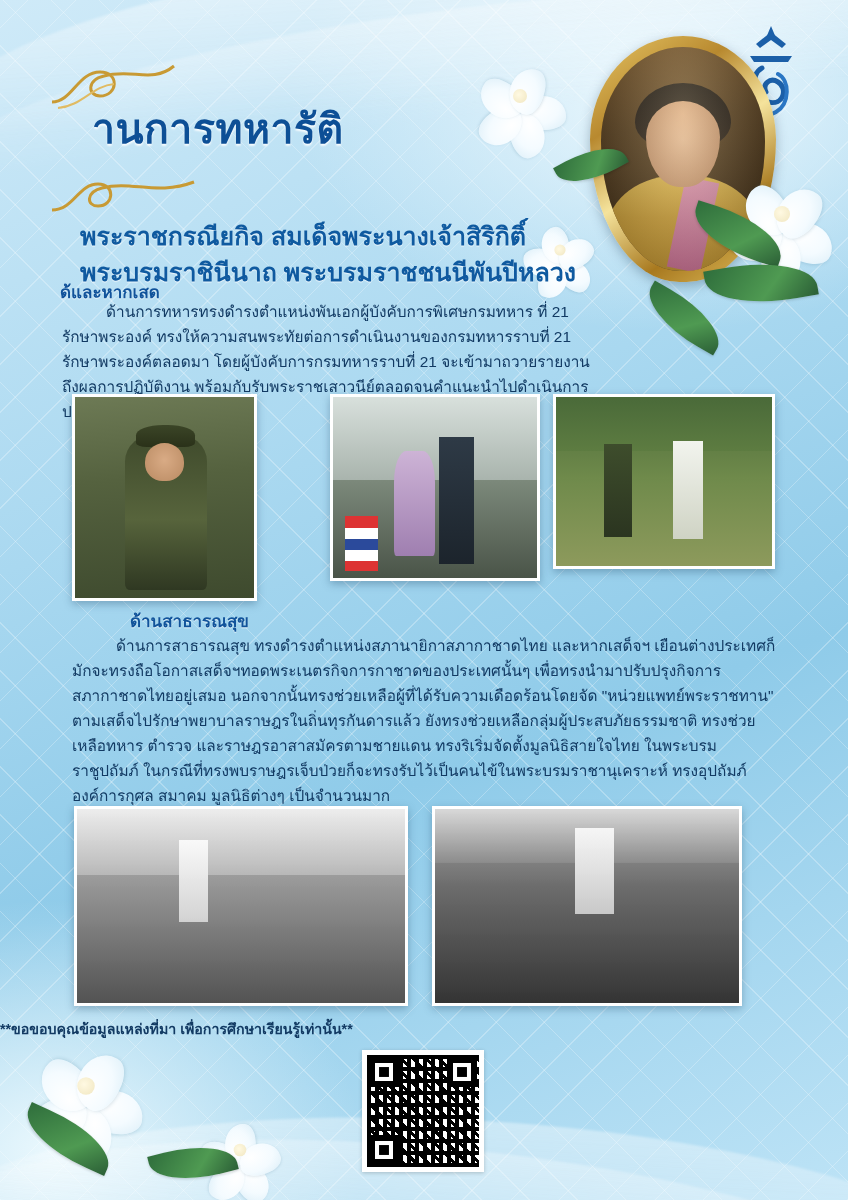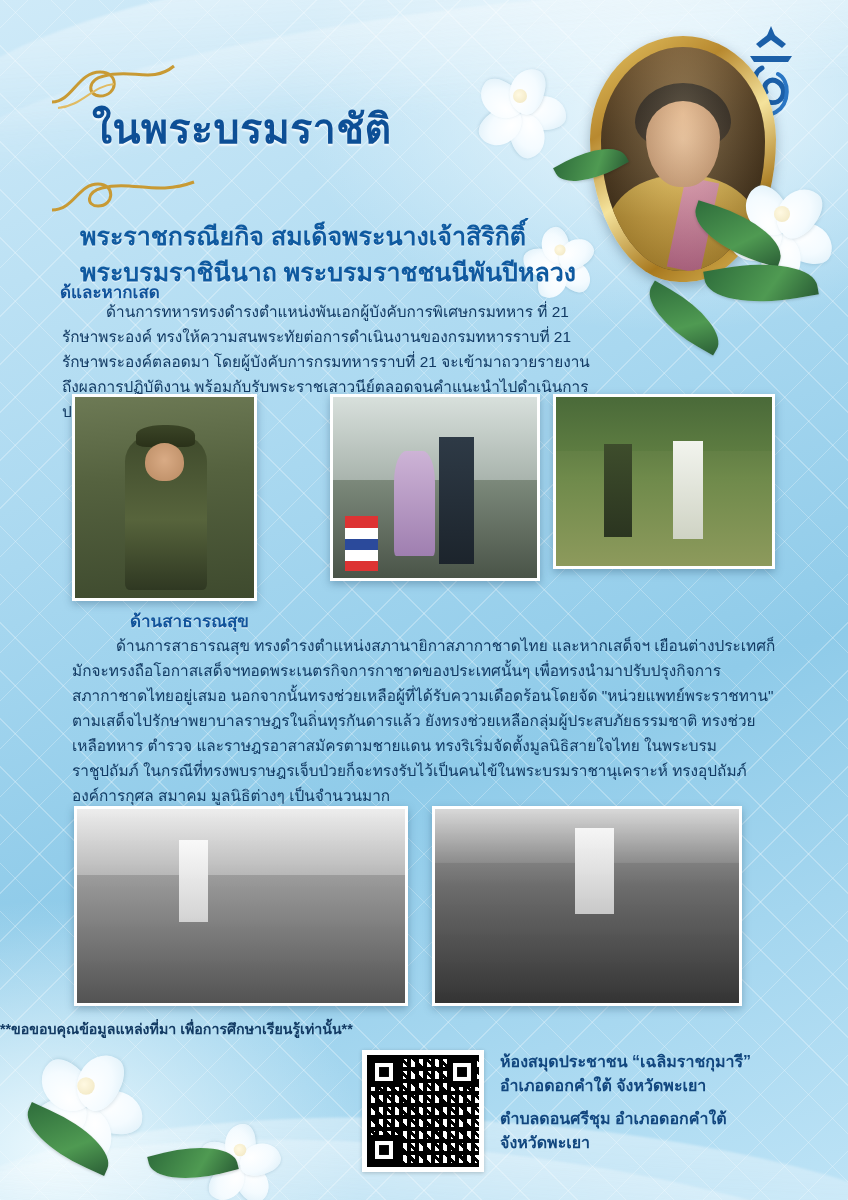--- a/index.html
+++ b/index.html
@@ -386,21 +386,21 @@
   <div class="leaf" style="left:690px; top:214px; width:96px; height:40px; transform:rotate(18deg);"></div>
   <div class="leaf" style="left:706px; top:262px; width:110px; height:42px; transform:rotate(-10deg);"></div>
   <div class="leaf" style="left:640px; top:300px; width:88px; height:36px; transform:rotate(30deg);"></div>
   <div class="leaf" style="left:556px; top:150px; width:70px; height:30px; transform:rotate(-28deg);"></div>
   <div class="leaf" style="left:20px; top:1120px; width:96px; height:38px; transform:rotate(24deg);"></div>
   <div class="leaf" style="left:150px; top:1146px; width:86px; height:34px; transform:rotate(-14deg);"></div>
 
   <div class="content">
 
     <div class="title-block">
-      <div class="main-title">ในพระบรมราชัติ</div>
+      <div class="main-title">านการทหารัติ</div>
     </div>
 
     <div class="heading-2" style="top:218px;">พระราชกรณียกิจ สมเด็จพระนางเจ้าสิริกิติ์ พระบรมราชินีนาถ พระบรมราชชนนีพันปีหลวง</div>
 
     <div class="subheading" style="left:60px; top:278px;">ด้และหากเสด</div>
 
     <div class="body-text" style="left:62px; top:300px; width:540px;">ด้านการทหารทรงดำรงตำแหน่งพันเอกผู้บังคับการพิเศษกรมทหาร ที่ 21 รักษาพระองค์ ทรงให้ความสนพระทัยต่อการดำเนินงานของกรมทหารราบที่ 21 รักษาพระองค์ตลอดมา โดยผู้บังคับการกรมทหารราบที่ 21 จะเข้ามาถวายรายงานถึงผลการปฏิบัติงาน พร้อมกับรับพระราชเสาวนีย์ตลอดจนคำแนะนำไปดำเนินการปฏิบัติอยู่เป็นประจำ</div>
 
     <div class="subheading" style="left:130px; top:585px;margin-top:22px;">ด้านสาธารณสุข</div>
 
@@ -445,21 +445,14 @@
         </div>
       <div class="qr-eye tr">
           <i></i>
         </div>
       <div class="qr-eye bl">
           <i></i>
         </div>
     </div>
   </div>
 
-  <div class="addr">
-    <div>ห้องสมุดประชาชน “เฉลิมราชกุมารี”</div>
-    <div>อำเภอดอกคำใต้ จังหวัดพะเยา</div>
-    <div style="height:8px;"></div>
-    <div>ตำบลดอนศรีชุม อำเภอดอกคำใต้</div>
-    <div>จังหวัดพะเยา</div>
-  </div>
 
 </div>
 
 </body></html>

